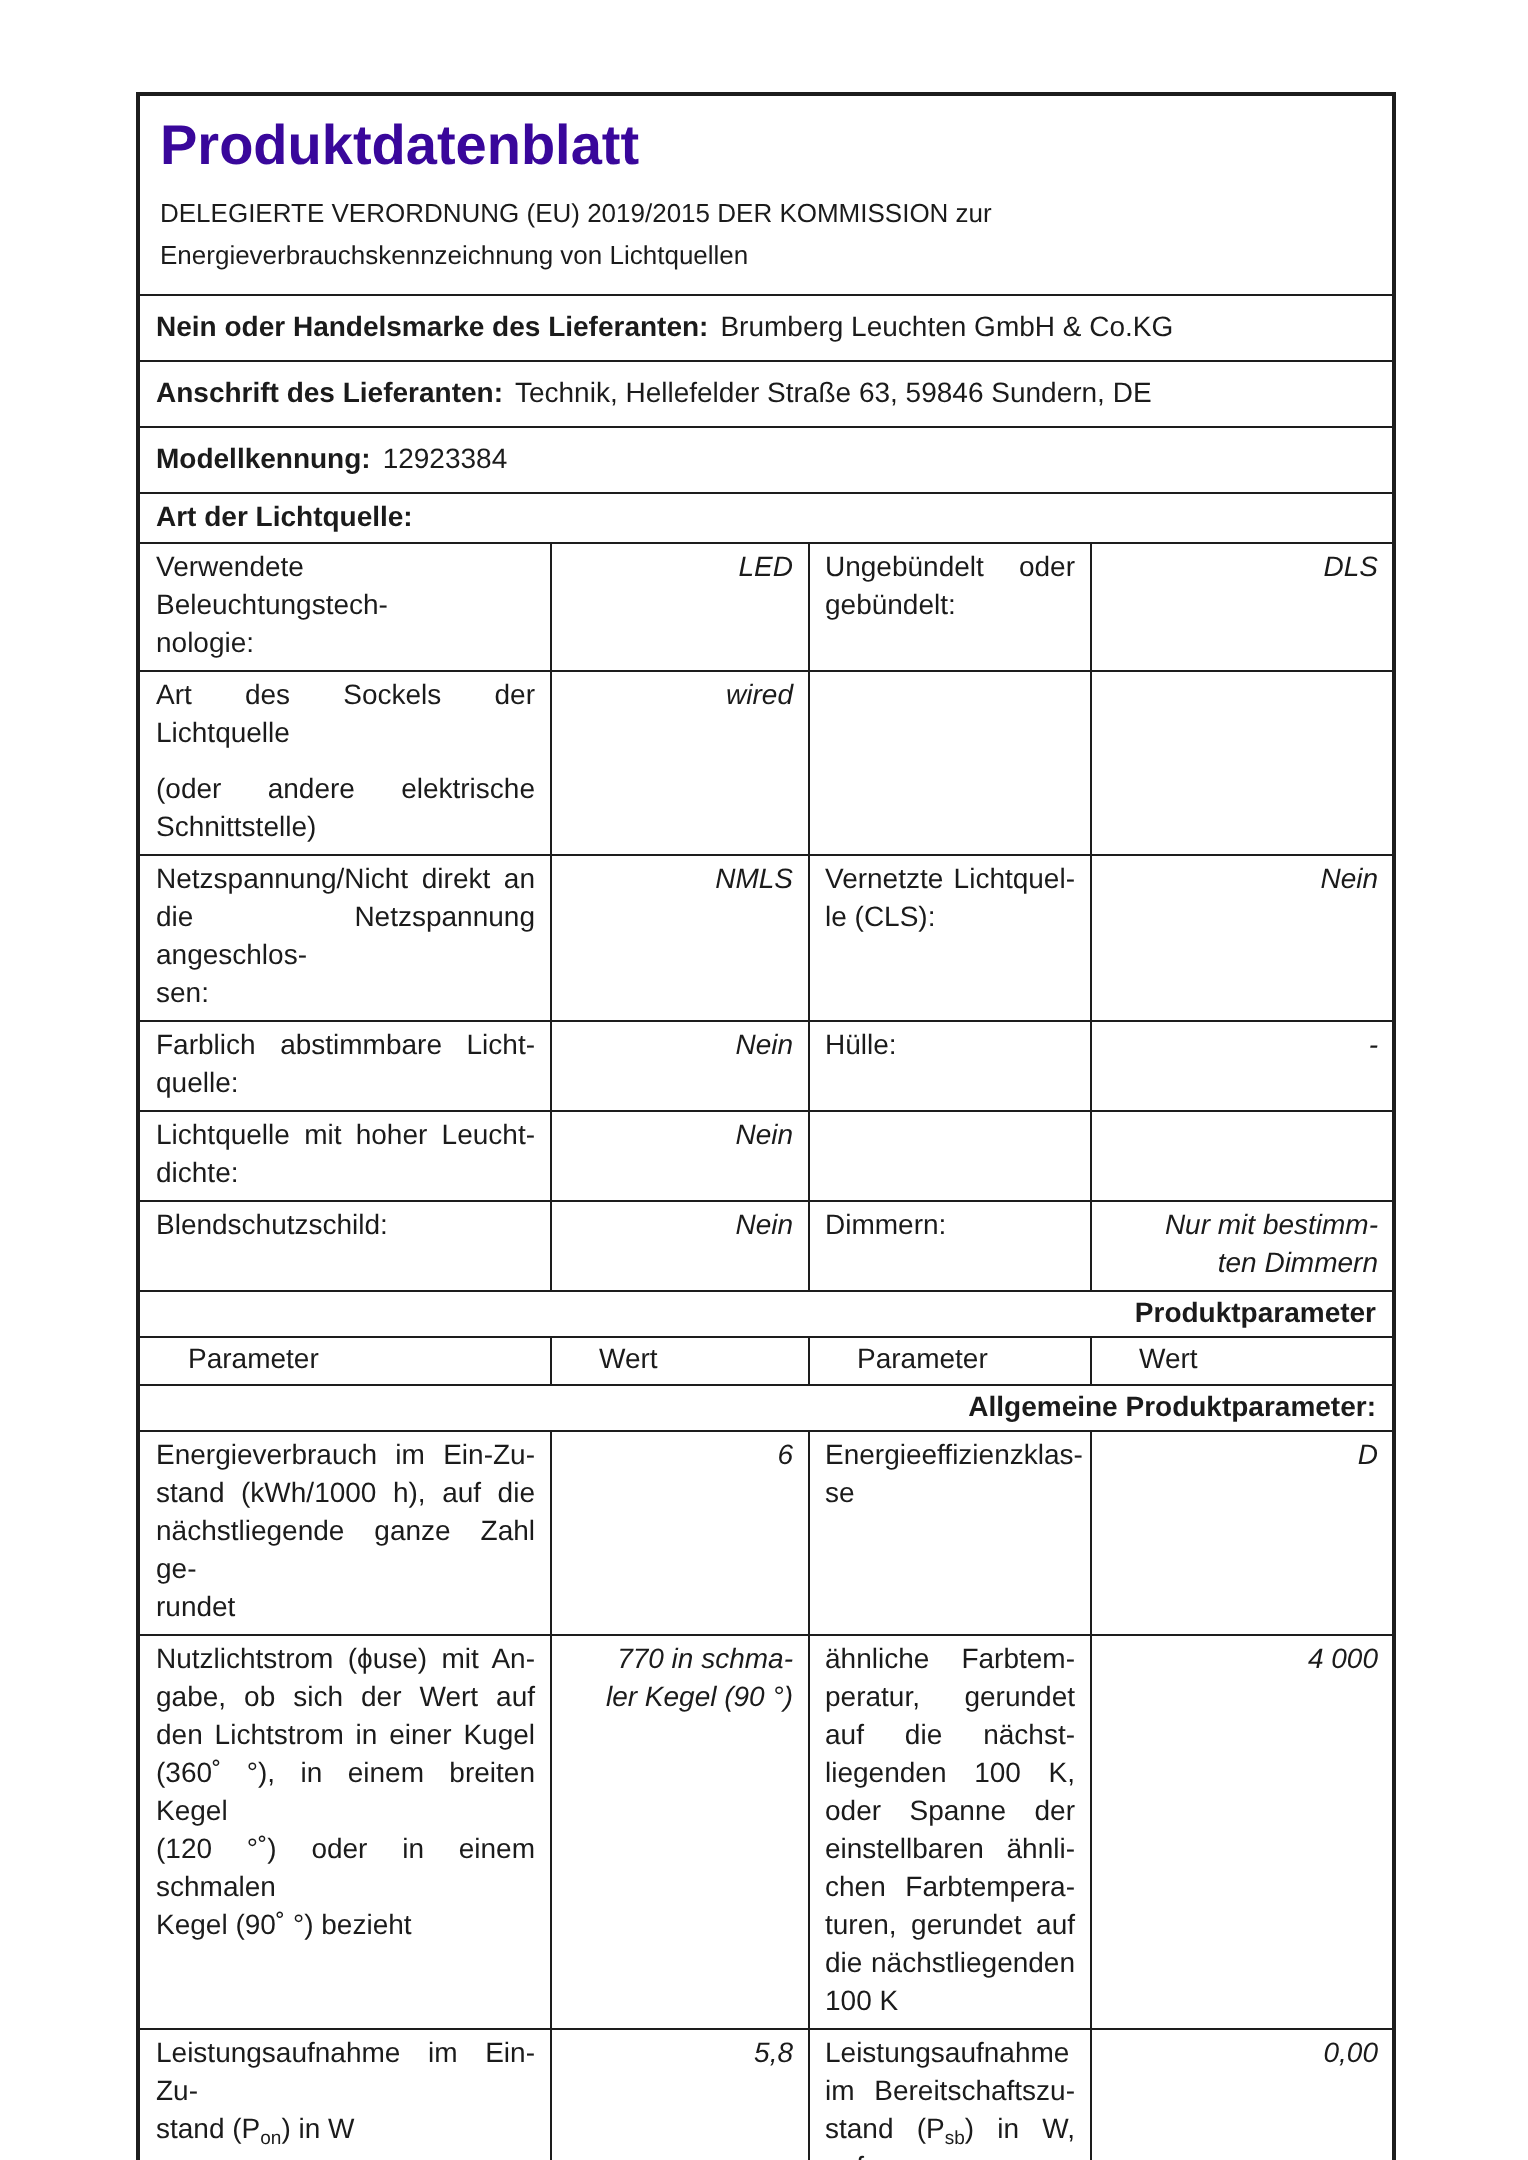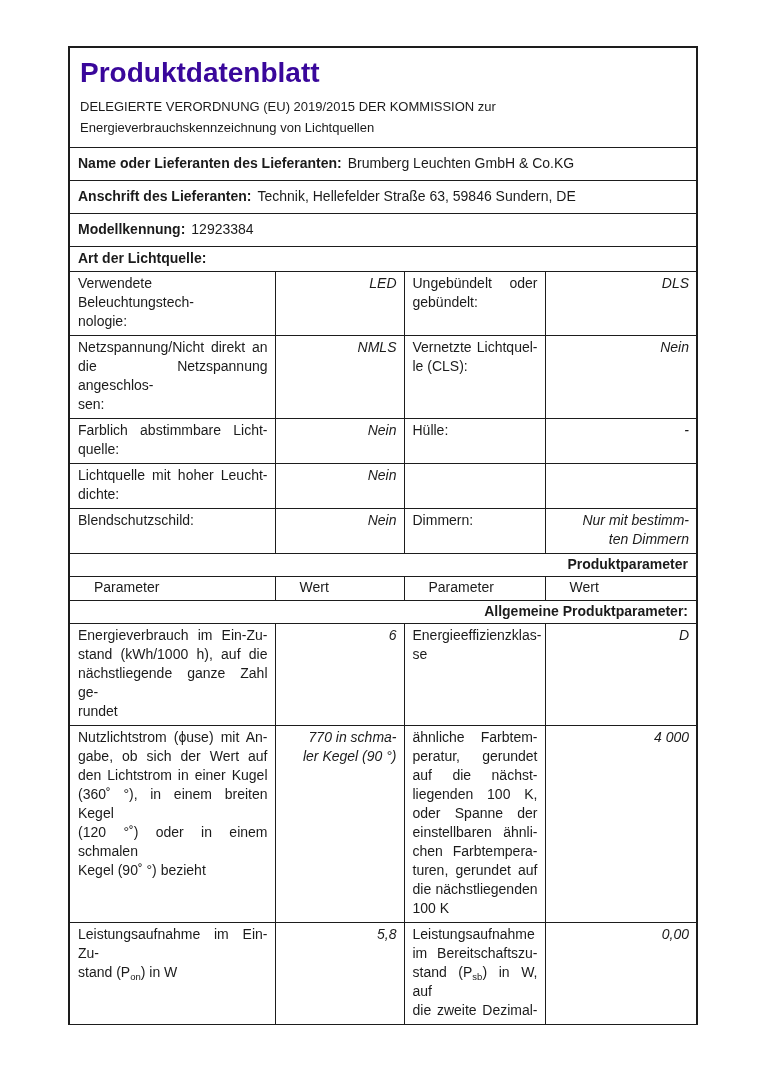--- a/index.html
+++ b/index.html
@@ -52,21 +52,21 @@
       <td colspan="4" class="titlecell">
         <h1 class="title">Produktdatenblatt</h1>
         <div class="subtitle">
           <div>DELEGIERTE VERORDNUNG (EU) 2019/2015 DER KOMMISSION zur</div>
           <div>Energieverbrauchskennzeichnung von Lichtquellen</div>
         </div>
       </td>
     </tr>
 
     <tr>
-      <td colspan="4" class="sup"><span class="b">Name oder Lieferanten des Lieferanten:</span><span class="supval">Brumberg Leuchten GmbH &amp; Co.KG</span></td>
+      <td colspan="4" class="sup"><span class="b">Nein oder Handelsmarke des Lieferanten:</span><span class="supval">Brumberg Leuchten GmbH &amp; Co.KG</span></td>
     </tr>
 
     <tr>
       <td colspan="4" class="sup"><span class="b">Anschrift des Lieferanten:</span><span class="supval">Technik, Hellefelder Straße 63, 59846 Sundern, DE</span></td>
     </tr>
 
     <tr>
       <td colspan="4" class="sup"><span class="b">Modellkennung:</span><span class="supval">12923384</span></td>
     </tr>
 
@@ -80,20 +80,30 @@
 nologie:</div>
           </td>
       <td class="val">LED</td>
       <td>
             <div class="p jl">Ungebündelt oder
 gebündelt:</div>
           </td>
       <td class="val">DLS</td>
     </tr>
 
+    <tr>
+      <td>
+        <div class="p">Art des Sockels der Lichtquelle</div>
+        <div class="p jl gap">(oder andere elektrische
+Schnittstelle)</div>
+      </td>
+      <td class="val">wired</td>
+      <td></td>
+      <td class="val"></td>
+    </tr>
 
     <tr>
       <td>
             <div class="p jl">Netzspannung/Nicht direkt an
 die Netzspannung angeschlos-
 sen:</div>
           </td>
       <td class="val">NMLS</td>
       <td>
         <div class="p jl">Vernetzte Lichtquel-</div>

